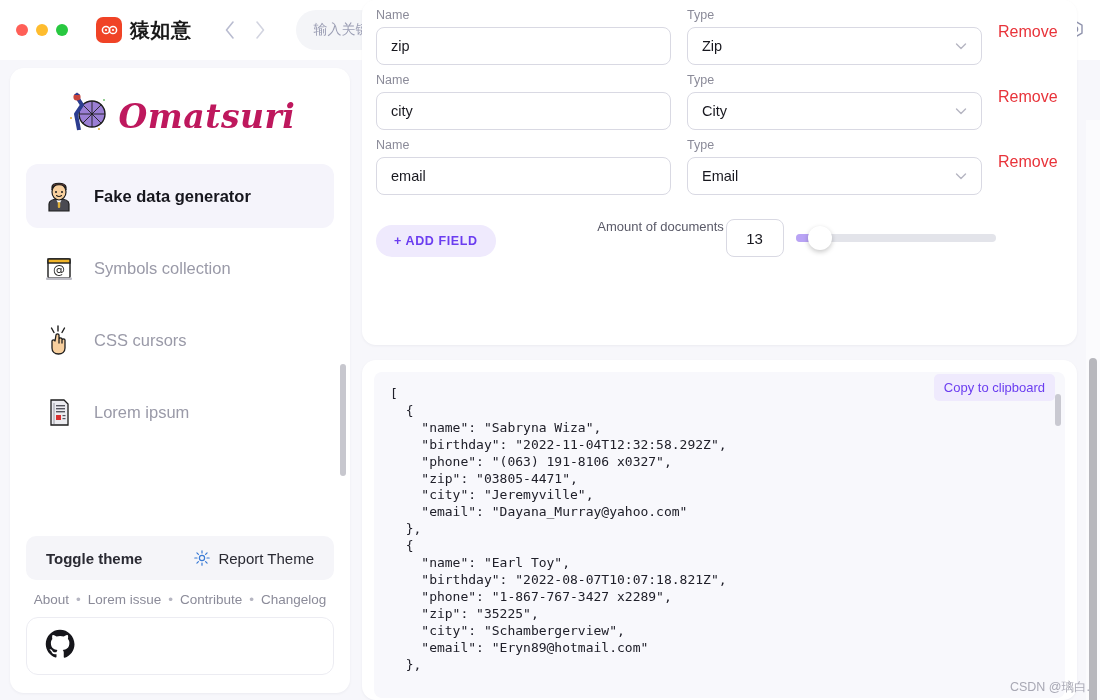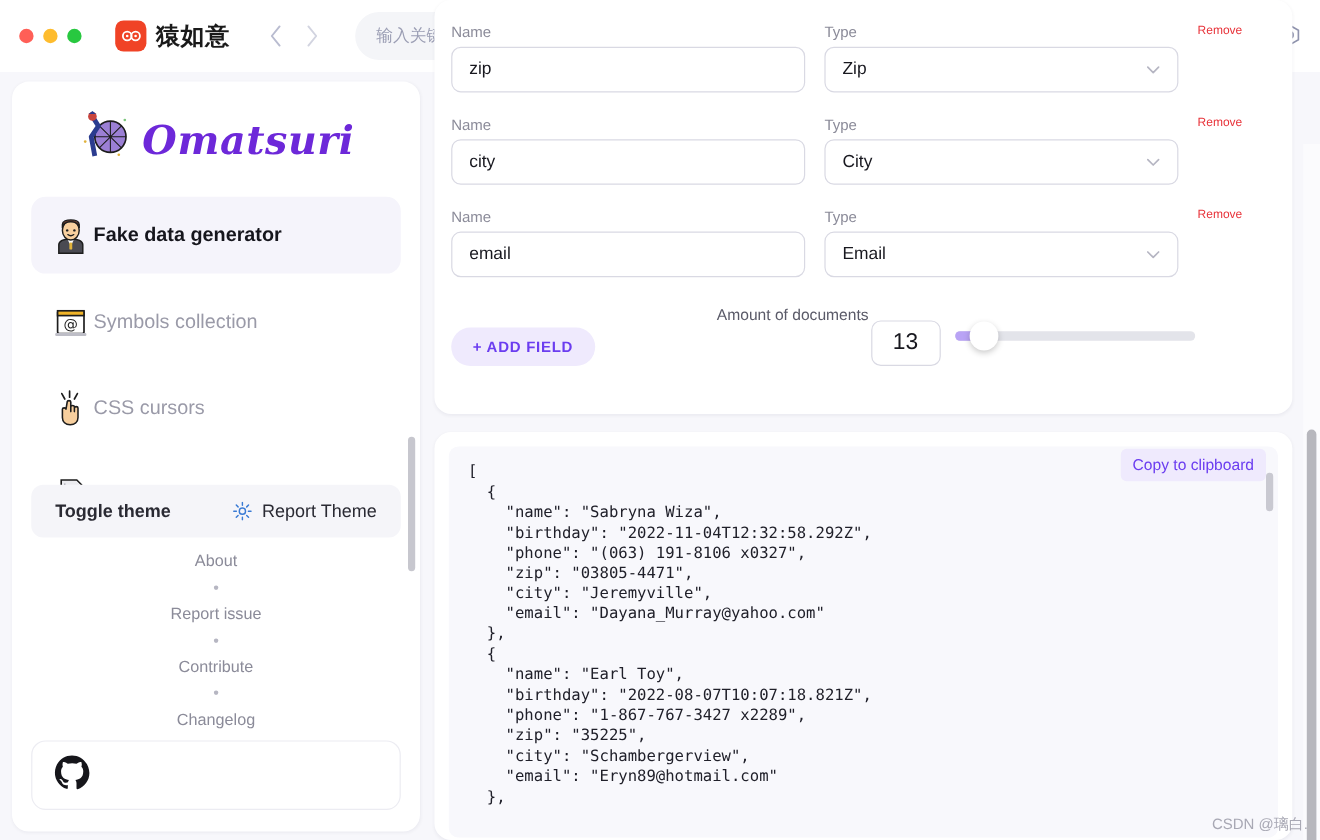--- a/index.html
+++ b/index.html
@@ -69,27 +69,27 @@
     background: #ffffff; border-radius: 14px;
     box-shadow: 0 1px 3px rgba(20,20,60,.05);
     overflow: hidden;
   }
   .omatsuri {
     display: flex; align-items: center; justify-content: center; gap: 8px;
     height: 96px;
   }
   .oma-text {
     font-family: "DejaVu Serif", serif;
-    font-style: italic; font-weight: 700; font-size: 33px; color: #6d28d9;
+    font-style: italic; font-weight: 700; font-size: 33px; color: #be185d;
     letter-spacing: .5px;
   }
 
   .navlist { padding: 0 16px; }
   .navitem {
-    display: flex; align-items: center; gap: 0;
+    display: flex; align-items: center; gap: 16px;
     height: 64px; padding: 0 14px; border-radius: 12px; margin-bottom: 8px;
   }
   .navitem.active { background: #f5f4fb; }
   .navitem .glyph { width: 38px; height: 38px; display: flex; align-items: center; justify-content: center; font-size: 28px; line-height: 1; }
   .navitem .lbl { font-size: 16.5px; color: #9a9aa8; }
   .navitem.active .lbl { color: #16161d; font-weight: 700; }
 
   .sb-scroll {
     position: absolute; right: 4px; top: 296px; width: 6px; height: 112px;
     background: #c7c7ce; border-radius: 3px;
@@ -99,70 +99,70 @@
   .sb-bottom { position: absolute; left: 0; bottom: 0; width: 340px; padding: 0 16px 18px; }
   .toggle-row {
     height: 44px; border-radius: 10px; background: #f5f5f9;
     display: flex; align-items: center; justify-content: space-between;
     padding: 0 20px; margin-bottom: 12px;
   }
   .toggle-row .t1 { font-size: 15px; color: #2a2a33; font-weight: bold; }
   .toggle-row .t2 { font-size: 15px; color: #2a2a33; display: flex; align-items: center; gap: 8px; }
   .sun { color: #3a7bd5; display: flex; }
 
-  .links { display: flex; align-items: center; justify-content: center; gap: 7px; font-size: 13.5px; color: #8b8b99; margin-bottom: 10px; flex-direction: column; }
+  .links { display: flex; align-items: center; justify-content: center; gap: 7px; font-size: 13.5px; color: #8b8b99; margin-bottom: 10px; }
   .links .sep { color: #b6b6c2; }
 
   .ghcard {
     height: 58px; border: 1px solid #ececf2; border-radius: 12px;
     display: flex; align-items: center; gap: 14px; padding: 0 18px;
   }
   .ghtexts .g1 { font-size: 14.5px; font-weight: 700; color: #14141b; }
   .ghtexts .g2 { font-size: 13px; color: #4d4d5c; margin-top: 2px; }
 
   
   .main { position: absolute; left: 362px; top: 0px; width: 715px; height: 640px; }
 
   .card {
     background: #ffffff; border-radius: 14px;
     box-shadow: 0 1px 3px rgba(20,20,60,.05);
   }
   .form-card { position: absolute; left: 0; top: -60px; width: 715px; height: 345px; padding: 0 14px; }
 
-  .fieldrow { display: flex; align-items: flex-start; gap: 16px; padding-top: 20px; }
+  .fieldrow { display: flex; align-items: center; gap: 16px; padding-top: 8px; }
   .fieldgroup { display: flex; flex-direction: column; }
   .fieldgroup .flabel { font-size: 12.5px; color: #8b8b99; margin-bottom: 5px; }
   .inp {
     height: 38px; border: 1px solid #d9d9e3; border-radius: 8px;
     display: flex; align-items: center; padding: 0 14px;
     font-size: 14.5px; color: #18181f; background: #fff;
   }
   .inp.name { width: 295px; }
   .sel {
     width: 295px; height: 38px; border: 1px solid #d9d9e3; border-radius: 8px;
     display: flex; align-items: center; justify-content: space-between;
     padding: 0 12px 0 14px; font-size: 14.5px; color: #18181f; background: #fff;
   }
   .chev { color: #b5b5c2; display: flex; }
-  .remove { font-size: 10px; color: #e8333a; padding-bottom: 10px; cursor: pointer; }
+  .remove { font-size: 16px; color: #e8333a; padding-bottom: 10px; cursor: pointer; }
 
   .bottomrow { display: flex; align-items: flex-end; margin-top: 24px; }
   .addfield {
     background: #efeafd; color: #6b3df0; font-size: 12.5px; font-weight: 700;
     letter-spacing: .6px; border: none; border-radius: 18px;
     height: 32px; padding: 0 18px; cursor: pointer;
     font-family: "Liberation Sans", sans-serif;
   }
   .amount-wrap { margin-left: 100px; display: flex; flex-direction: row; }
   .amount-label { font-size: 13px; color: #5a5a68; margin-bottom: 6px; text-align: center; width: 130px; margin-left: 0; }
   .amount-row { display: flex; align-items: center; gap: 12px; }
   .numbox {
     width: 58px; height: 38px; border: 1px solid #d9d9e3; border-radius: 8px;
     display: flex; align-items: center; justify-content: center;
-    font-size: 19px; color: #18181f; margin-top: 12px;
+    font-size: 15px; color: #18181f;
   }
   .slider { position: relative; width: 200px; height: 8px; background: #e3e4ea; border-radius: 4px; }
   .slider .fill { position: absolute; left: 0; top: 0; height: 8px; width: 24px; background: #b9a3f5; border-radius: 4px 0 0 4px; }
   .slider .thumb {
     position: absolute; left: 12px; top: -8px; width: 24px; height: 24px;
     background: #fff; border-radius: 50%; box-shadow: 0 2px 5px rgba(0,0,0,.22);
   }
 
   
   .out-card {
@@ -351,21 +351,21 @@
                 <path d="M8 .8 L8 3 M8 13 L8 15.2 M.8 8 L3 8 M13 8 L15.2 8 M2.9 2.9 L4.4 4.4 M11.6 11.6 L13.1 13.1 M13.1 2.9 L11.6 4.4 M4.4 11.6 L2.9 13.1" stroke="#3a7bd5" stroke-width="1.2" stroke-linecap="round"></path>
               </svg>
             </span>
             <span>Report Theme</span>
           </span>
         </div>
 
         <div class="links">
           <span>About</span>
           <span class="sep">•</span>
-          <span>Report issue</span>
+          <span>Lorem issue</span>
           <span class="sep">•</span>
           <span>Contribute</span>
           <span class="sep">•</span>
           <span>Changelog</span>
         </div>
 
         <div class="ghcard">
           <span>
             <svg width="30" height="30" viewBox="0 0 24 24" fill="#16161b">
               <path d="M12 .5C5.7.5.6 5.6.6 11.9c0 5 3.3 9.3 7.8 10.8.6.1.8-.2.8-.6v-2c-3.2.7-3.8-1.5-3.8-1.5-.5-1.3-1.3-1.7-1.3-1.7-1-.7.1-.7.1-.7 1.1.1 1.7 1.2 1.7 1.2 1 1.7 2.7 1.2 3.4.9.1-.7.4-1.2.7-1.5-2.6-.3-5.3-1.3-5.3-5.8 0-1.3.5-2.3 1.2-3.1-.1-.3-.5-1.5.1-3.1 0 0 1-.3 3.2 1.2a11 11 0 0 1 5.8 0c2.2-1.5 3.2-1.2 3.2-1.2.6 1.6.2 2.8.1 3.1.8.8 1.2 1.8 1.2 3.1 0 4.5-2.7 5.5-5.3 5.8.4.4.8 1.1.8 2.2v3.3c0 .4.2.7.8.6 4.5-1.5 7.8-5.8 7.8-10.8C23.4 5.6 18.3.5 12 .5z"></path>

